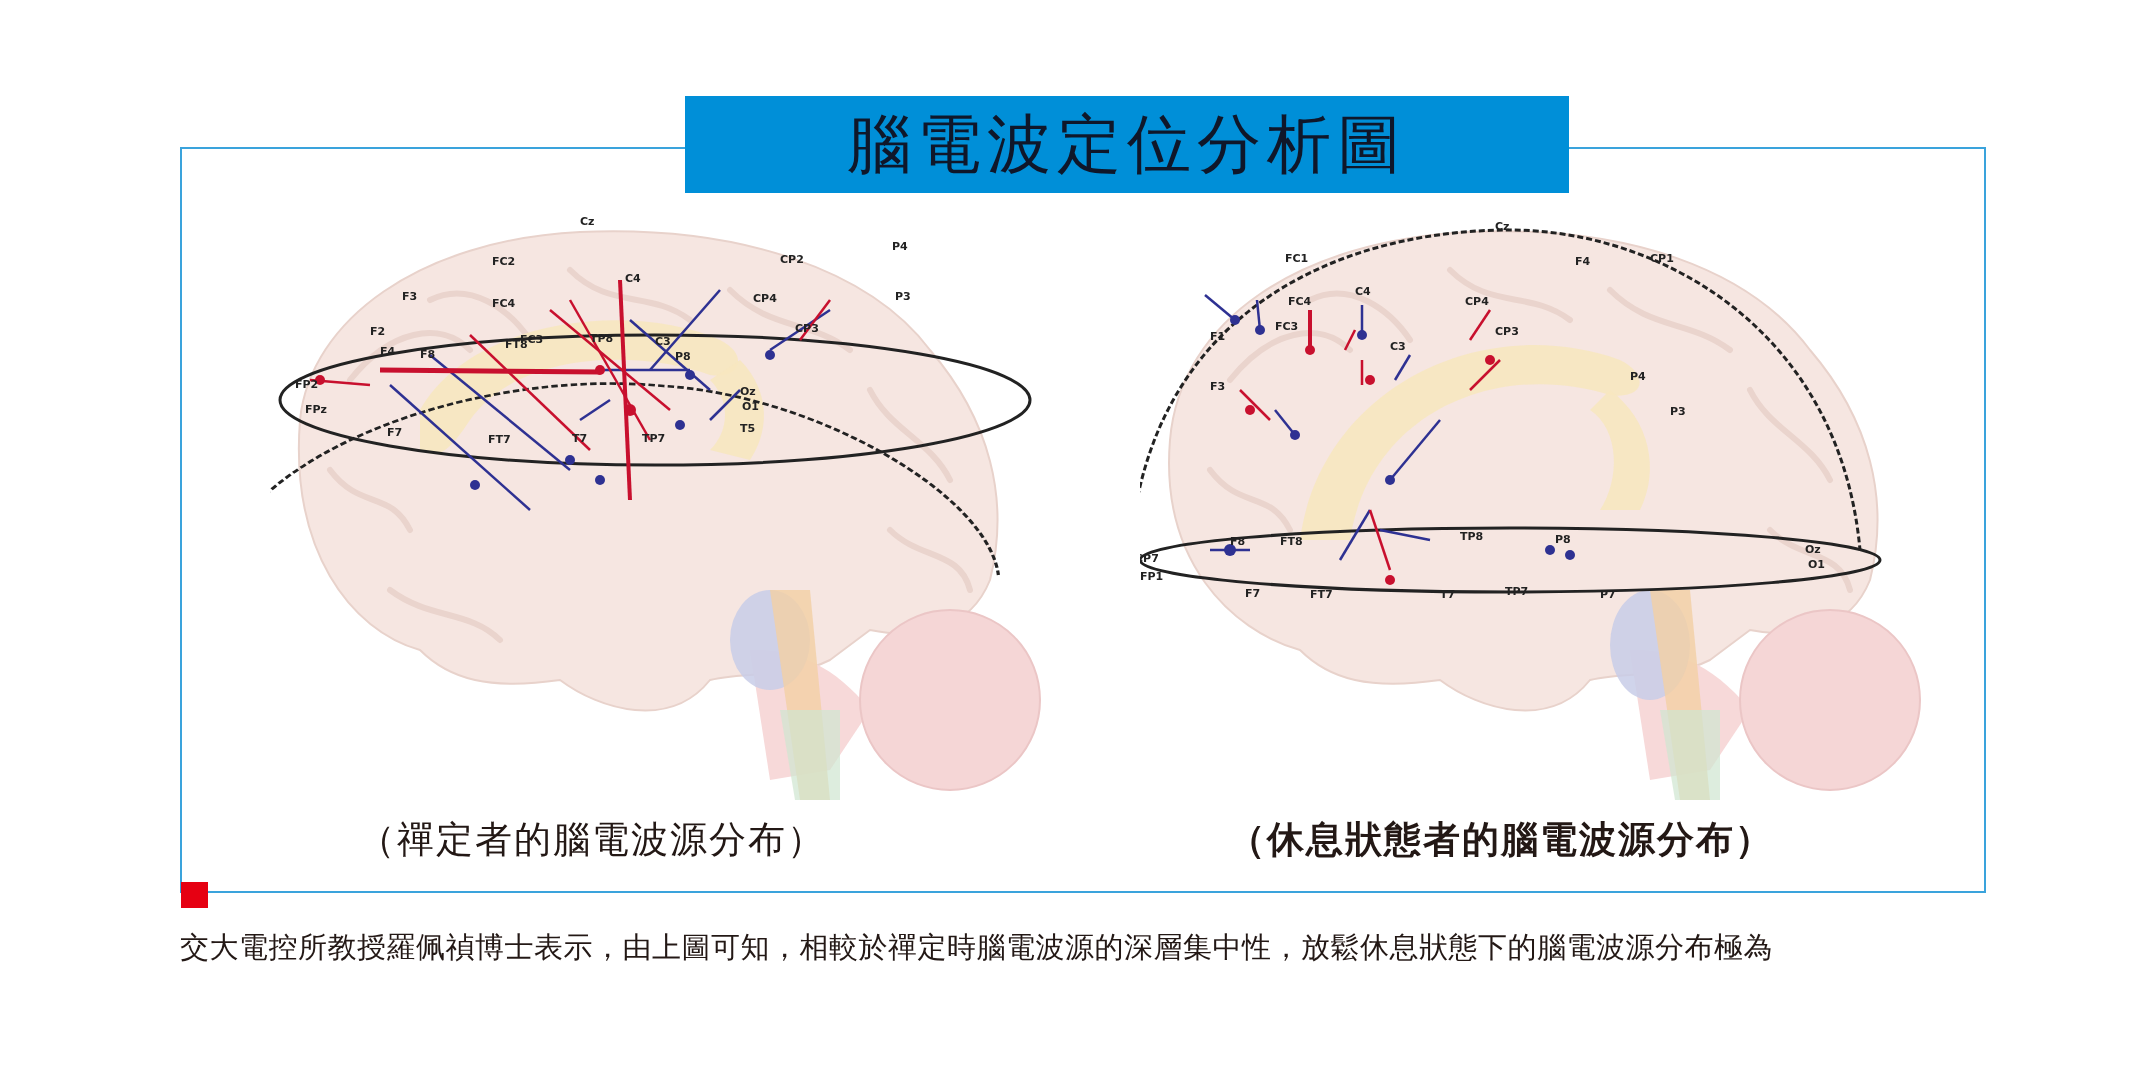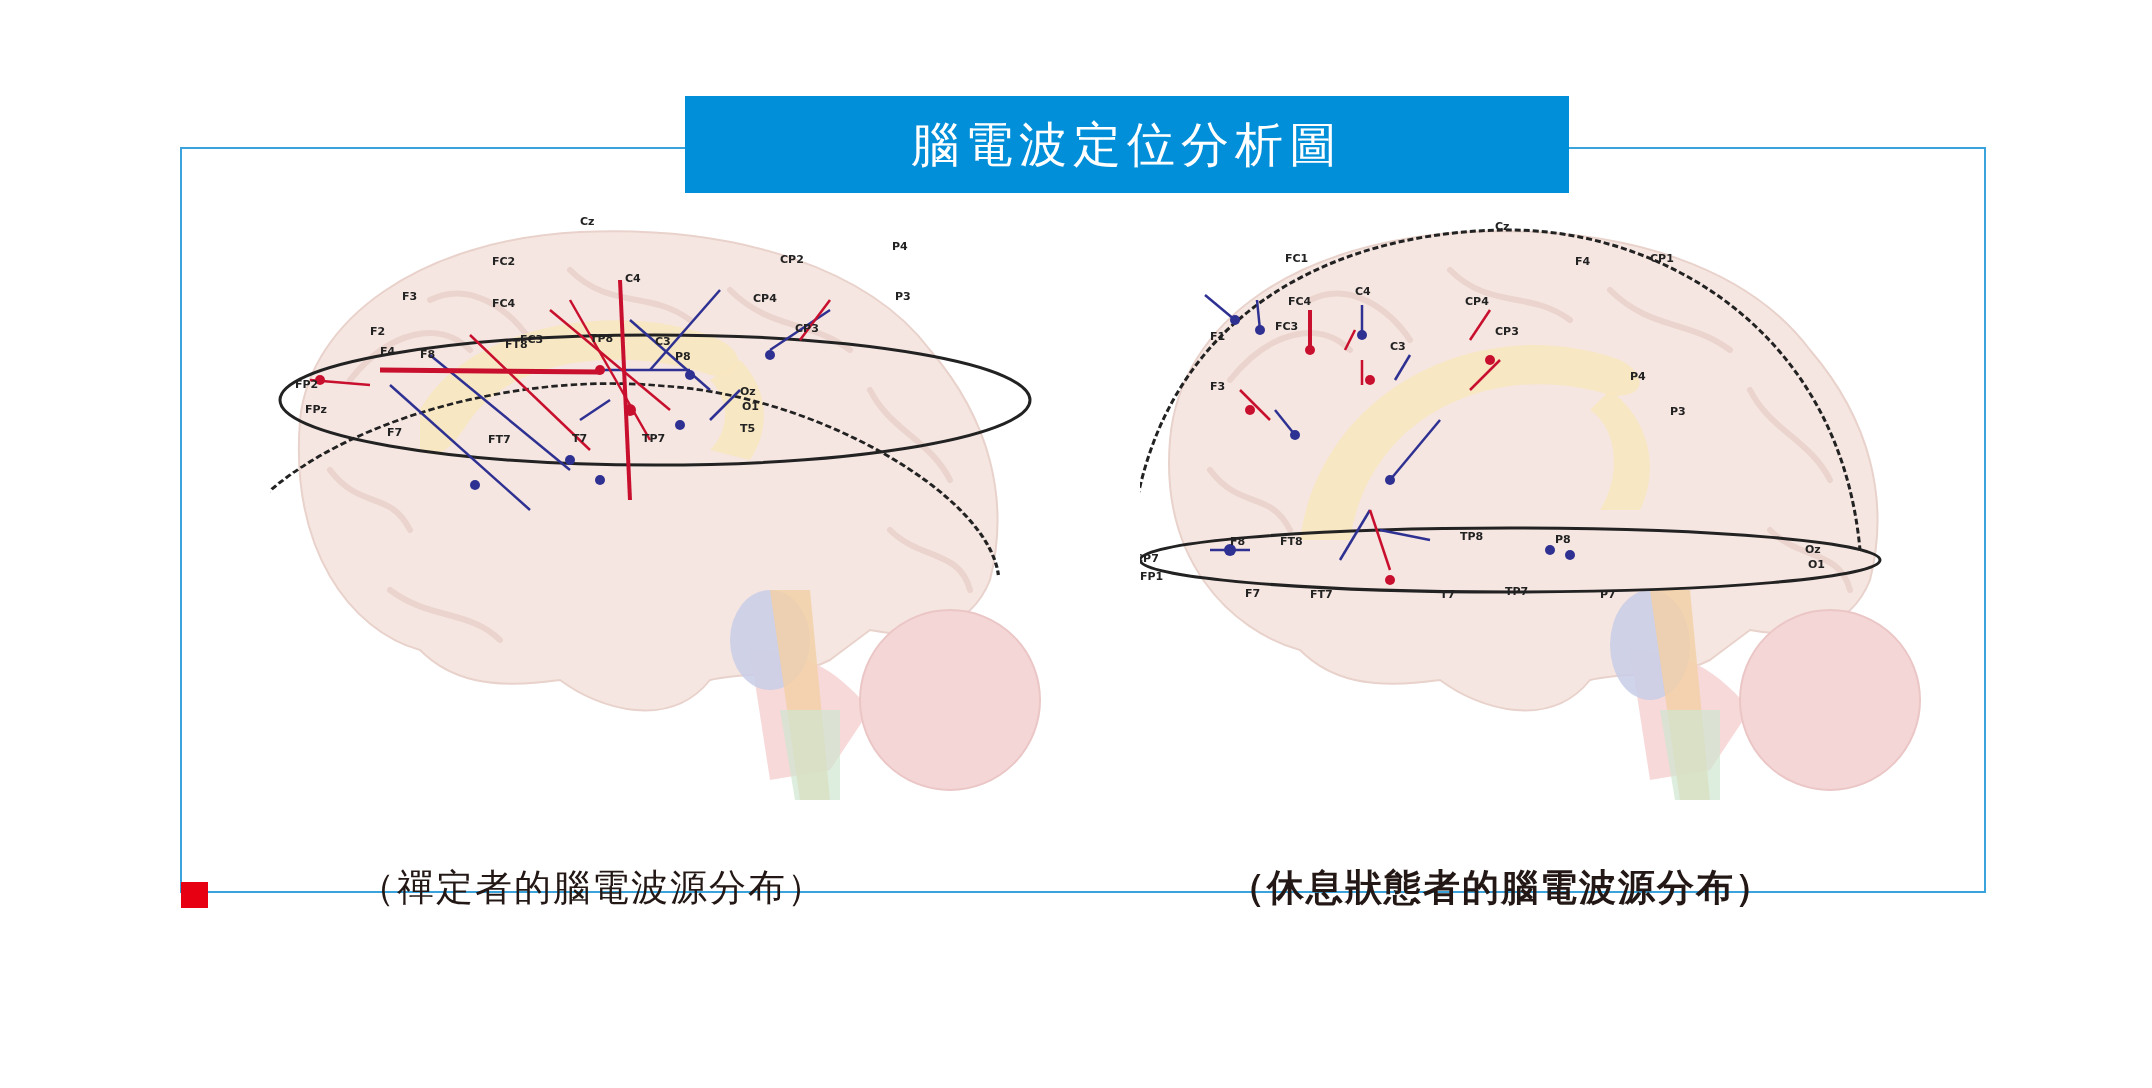--- a/index.html
+++ b/index.html
@@ -2,25 +2,25 @@
 <html><head>
 <meta charset="utf-8">
 <style>
   html, body { margin: 0; padding: 0; background: #ffffff; }
   body { width: 2152px; height: 1088px; position: relative; overflow: hidden;
          font-family: "DejaVu Sans", "Liberation Sans", sans-serif; color: #231815; }
   .frame { position: absolute; left: 180px; top: 147px; width: 1806px; height: 746px;
            border: 2px solid #3aa3dc; box-sizing: border-box; }
   .banner { position: absolute; left: 685px; top: 96px; width: 884px; height: 97px;
             background: #008fd8; display: flex; align-items: center; justify-content: center; }
-  .banner-title { color: #ffffff; font-size: 48px; letter-spacing: 6px; font-weight: normal; }
+  .banner-title { color: #0f172a; font-size: 64px; letter-spacing: 6px; font-weight: normal; }
   .red-mark { position: absolute; left: 181px; top: 882px; width: 27px; height: 26px; background: #e60012; }
   .brain { position: absolute; }
   .brain svg { display: block; }
-  .caption { position: absolute; font-size: 37px; letter-spacing: 2px; white-space: nowrap; margin-top: 48px; }
+  .caption { position: absolute; font-size: 37px; letter-spacing: 2px; white-space: nowrap; }
   .body-text { position: absolute; left: 180px; top: 925px; width: 1830px;
                font-size: 29px; line-height: 44px; letter-spacing: 0.5px; }
   .body-text p { margin: 0; }
   .elabel { font-family: "DejaVu Sans", sans-serif; font-size: 11px; font-weight: bold; fill: #222; }
 </style>
 </head>
 <body>
 
 <div class="frame"></div>
 
@@ -205,13 +205,14 @@
     <text class="elabel" x="668" y="358">O1</text>
   </svg>
 </div>
 
 <div class="caption" style="left:358px; top:815px;">（禪定者的腦電波源分布）</div>
 <div class="caption" style="left:1228px; top:815px;font-weight:bold;">（休息狀態者的腦電波源分布）</div>
 
 <div class="red-mark"></div>
 
 <div class="body-text">
+  <p>交大電控所教授羅佩禎博士表示，由上圖可知，相較於禪定時腦電波源的深層集中性，放鬆休息狀態下的腦電波源分布極為</p>
 </div>
 
 </body></html>

